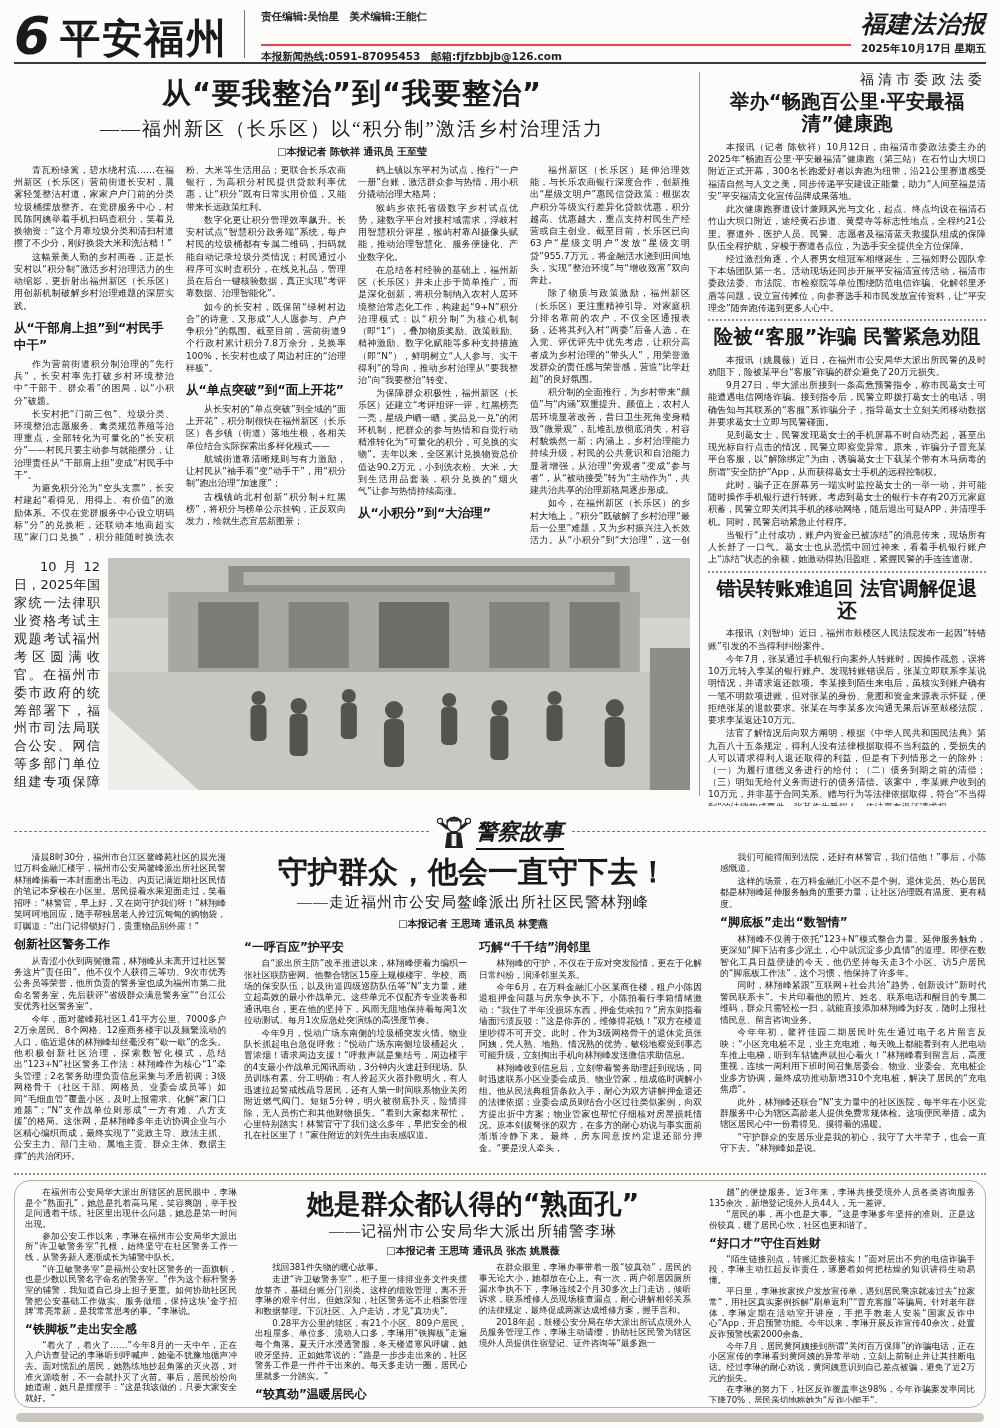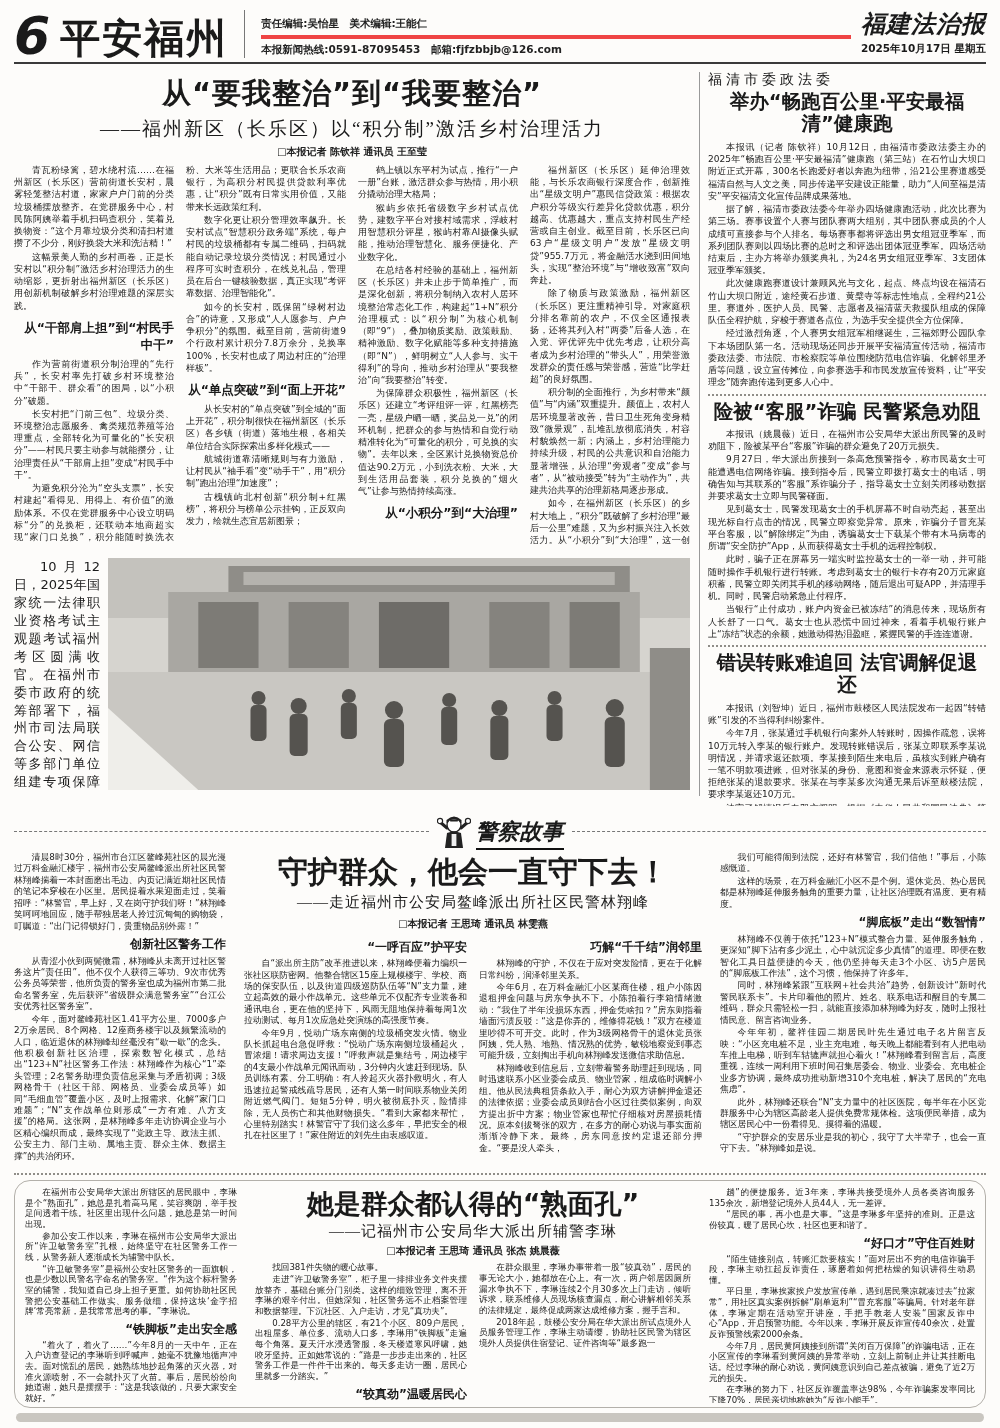--- a/index.html
+++ b/index.html
@@ -4,44 +4,44 @@
 <style>
   html,body{margin:0;padding:0;background:#e8e6e1;}
   .page{position:relative;width:1000px;height:1428px;margin:0 auto;background:#fdfcfa;color:#1a1a1a;
         font-family:"DejaVu Sans","Liberation Sans",sans-serif;overflow:hidden;box-sizing:border-box;padding:6px 14px 0;}
   
   .hdr{display:flex;align-items:flex-end;gap:10px;height:52px;border-bottom:2px solid #3a3a3a;padding-bottom:4px;}
   .pageno{font-size:52px;font-weight:900;line-height:.85;font-style:italic;}
   .section-title{font-size:40px;font-weight:900;letter-spacing:2px;line-height:.95;font-family:"Liberation Serif",serif;}
   .hdr-div{width:1px;align-self:stretch;background:#777;margin:4px 6px 0;}
   .ed-block{flex:1;font-size:10.5px;font-weight:bold;color:#222;align-self:center;margin-top:10px;}
-  .ed-block .l1{padding-bottom:4px;border-bottom:4px solid #ef4444;margin-bottom:4px;}
+  .ed-block .l1{padding-bottom:20px;border-bottom:2px solid #ef4444;margin-bottom:4px;}
   .masthead{display:flex;flex-direction:column;align-items:flex-end;gap:2px;padding-bottom:2px;}
   .masthead .brand{font-family:"Liberation Serif",serif;font-weight:bold;font-style:italic;font-size:24px;letter-spacing:1px;}
   .masthead .date{font-size:10.5px;font-weight:bold;}
   
   .para{margin:0 0 1px;text-indent:2em;text-align:justify;}
-  .sub-head{text-align:right;font-weight:900;font-size:12.5px;margin:7px 0 5px;break-inside:avoid;}
+  .sub-head{text-align:left;font-weight:900;font-size:12.5px;margin:7px 0 5px;break-inside:avoid;}
   .byline{text-align:center;font-size:10px;font-weight:bold;color:#222;margin:3px 0 5px;}
   .dotted{border-top:2px dotted #8f8d88;margin:5px 0;}
   
   .main-band{display:flex;margin-top:4px;height:738px;}
   .main-left{width:676px;overflow:hidden;}
   .vr{width:1px;background:#999;margin:4px 8px 10px 9px;}
   .main-right{flex:1;overflow:hidden;font-size:9px;line-height:1.36;}
   .headline-1{text-align:center;font-size:29px;font-weight:900;letter-spacing:1px;margin:6px 0 2px;}
   .subtitle-1{text-align:center;font-size:19px;font-family:"Liberation Serif",serif;letter-spacing:2px;margin:2px 0;}
   .col4{column-count:4;column-gap:12px;height:386px;column-fill:auto;overflow:hidden;font-size:9px;line-height:1.36;margin-top:3px;}
   
   .photo-row{display:flex;gap:8px;margin-top:8px;height:232px;}
   .photo-caption{width:86px;font-size:13px;line-height:1.38;text-align:justify;overflow:hidden;display:flex;flex-direction:column;}
   .photo-caption .cred{font-weight:bold;text-align:center;margin-top:4px;text-indent:0;}
   .photo-box{flex:1;background:#cfcdc8;position:relative;overflow:hidden;}
   
-  .kicker{text-align:left;font-family:"Liberation Serif",serif;font-size:14px;letter-spacing:4px;margin:2px 0;}
+  .kicker{text-align:right;font-family:"Liberation Serif",serif;font-size:14px;letter-spacing:4px;margin:2px 0;}
   .r-headline{text-align:center;font-weight:900;font-size:19.5px;line-height:1.15;margin:2px 0 5px;}
   
   .badge-row{display:flex;align-items:center;margin:6px 0 2px;}
   .badge-line{flex:1;border-top:1px dashed #777;}
   .badge{display:flex;align-items:flex-end;gap:5px;padding:0 8px;}
   .badge-text{font-size:22px;font-weight:900;font-style:italic;font-family:"Liberation Serif",serif;border-bottom:2px solid #111;padding-bottom:1px;}
   
   .feature{display:flex;gap:18px;height:316px;overflow:hidden;margin-top:2px;font-size:8.8px;line-height:1.3;}
   .f-col{overflow:hidden;}
   .f-left{width:212px;}
@@ -92,21 +92,21 @@
           <p class="para">长安村把“门前三包”、垃圾分类、环境整治志愿服务、禽类规范养殖等治理重点，全部转化为可量化的“长安积分”——村民只要主动参与就能攒分，让治理责任从“干部肩上担”变成“村民手中干”。</p>
           <p class="para">为避免积分沦为“空头支票”，长安村建起“看得见、用得上、有价值”的激励体系。不仅在党群服务中心设立明码标“分”的兑换柜，还联动本地商超实现“家门口兑换”，积分能随时换洗衣粉、大米等生活用品；更联合长乐农商银行，为高积分村民提供贷款利率优惠，让“积分”既有日常实用价值，又能带来长远政策红利。</p>
           <p class="para">数字化更让积分管理效率飙升。长安村试点“智慧积分政务端”系统，每户村民的垃圾桶都有专属二维码，扫码就能自动记录垃圾分类情况；村民通过小程序可实时查积分，在线兑礼品，管理员在后台一键核验数据，真正实现“考评靠数据、治理智能化”。</p>
           <p class="para">如今的长安村，既保留“绿树村边合”的诗意，又形成“人人愿参与、户户争积分”的氛围。截至目前，营前街道9个行政村累计积分7.8万余分，兑换率100%，长安村也成了周边村庄的“治理样板”。</p>
           <h4 class="sub-head">从“单点突破”到“面上开花”</h4>
           <p class="para">从长安村的“单点突破”到全域的“面上开花”，积分制很快在福州新区（长乐区）各乡镇（街道）落地生根，各相关单位结合实际探索出多样化模式——</p>
           <p class="para">航城街道靠清晰规则与有力激励，让村民从“袖手看”变“动手干”，用“积分制”跑出治理“加速度”；</p>
           <p class="para">古槐镇屿北村创新“积分制+红黑榜”，将积分与榜单公示挂钩，正反双向发力，绘就生态宜居新图景；</p>
           <p class="para">鹤上镇以东平村为试点，推行“一户一册”台账，激活群众参与热情，用小积分撬动治理大格局；</p>
           <p class="para">猴屿乡依托省级数字乡村试点优势，建数字平台对接村域需求，浮岐村用智慧积分评星，猴屿村靠AI摄像头赋能，推动治理智慧化、服务便捷化、产业数字化。</p>
-          <p class="para">在总结各村经验的基础上，福州新区（长乐区）并未止步于简单推广，而是深化创新，将积分制纳入农村人居环境整治常态化工作，构建起“1+N”积分治理模式：以“积分制”为核心机制（即“9”），叠加物质奖励、政策鼓励、精神激励、数字化赋能等多种支持措施（即“N”），鲜明树立“人人参与、实干得利”的导向，推动乡村治理从“要我整治”向“我要整治”转变。</p>
+          <p class="para">在总结各村经验的基础上，福州新区（长乐区）并未止步于简单推广，而是深化创新，将积分制纳入农村人居环境整治常态化工作，构建起“9+N”积分治理模式：以“积分制”为核心机制（即“1”），叠加物质奖励、政策鼓励、精神激励、数字化赋能等多种支持措施（即“N”），鲜明树立“人人参与、实干得利”的导向，推动乡村治理从“要我整治”向“我要整治”转变。</p>
           <p class="para">为保障群众积极性，福州新区（长乐区）还建立“考评组评一评，红黑榜亮一亮，星级户晒一晒，奖品兑一兑”的闭环机制，把群众的参与热情和自觉行动精准转化为“可量化的积分，可兑换的实物”。去年以来，全区累计兑换物资总价值达90.2万元，小到洗衣粉、大米，大到生活用品套装，积分兑换的“烟火气”让参与热情持续高涨。</p>
           <h4 class="sub-head">从“小积分”到“大治理”</h4>
           <p class="para">福州新区（长乐区）延伸治理效能，与长乐农商银行深度合作，创新推出“星级文明户”惠民信贷政策：根据农户积分等级实行差异化贷款优惠，积分越高、优惠越大，重点支持村民生产经营或自主创业。截至目前，长乐区已向63户“星级文明户”发放“星级文明贷”955.7万元，将金融活水浇到田间地头，实现“整治环境”与“增收致富”双向奔赴。</p>
           <p class="para">除了物质与政策激励，福州新区（长乐区）更注重精神引导。对家庭积分排名靠前的农户，不仅全区通报表扬，还将其列入村“两委”后备人选，在入党、评优评先中优先考虑，让积分高者成为乡村治理的“带头人”，用荣誉激发群众的责任感与荣誉感，营造“比学赶超”的良好氛围。</p>
           <p class="para">积分制的全面推行，为乡村带来“颜值”与“内涵”双重提升。颜值上，农村人居环境显著改善，昔日卫生死角变身精致“微景观”，乱堆乱放彻底消失，村容村貌焕然一新；内涵上，乡村治理能力持续升级，村民的公共意识和自治能力显著增强，从治理“旁观者”变成“参与者”，从“被动接受”转为“主动作为”，共建共治共享的治理新格局逐步形成。</p>
           <p class="para">如今，在福州新区（长乐区）的乡村大地上，“积分”既破解了乡村治理“最后一公里”难题，又为乡村振兴注入长效活力。从“小积分”到“大治理”，这一创新实践正以扎实成效，让村民获得感更足、乡村发展后劲更强，也为推进乡村振兴提供了可复制、可推广的鲜活经验。</p>
         </div>
 
       <div class="photo-row">
         <div class="photo-caption">
@@ -155,21 +155,20 @@
     </div>
 
     <div class="vr"></div>
 
     <div class="main-right">
       <div>
         <div class="kicker">福清市委政法委</div>
         <div class="r-headline">举办“畅跑百公里·平安最福清”健康跑</div>
         <div>
             <p class="para">本报讯（记者 陈钦祥）10月12日，由福清市委政法委主办的2025年“畅跑百公里·平安最福清”健康跑（第三站）在石竹山大坝口附近正式开幕，300名长跑爱好者以奔跑为纽带，沿21公里赛道感受福清自然与人文之美，同步传递平安建设正能量，助力“人间至福是清安”平安福清文化宣传品牌成果落地。</p>
-            <p class="para">据了解，福清市委政法委今年举办四场健康跑活动，此次比赛为第三场。赛事设置个人赛与团队赛两大组别，其中团队赛成员的个人成绩可直接参与个人排名。每场赛事都将评选出男女组冠亚季军，而系列团队赛则以四场比赛的总时之和评选出团体冠亚季军。四场活动结束后，主办方将举办颁奖典礼，为24名男女组冠亚季军、3支团体冠亚季军颁奖。</p>
             <p class="para">此次健康跑赛道设计兼顾风光与文化，起点、终点均设在福清石竹山大坝口附近，途经黄石步道、黄檗寺等标志性地点，全程约21公里。赛道外，医护人员、民警、志愿者及福清蓝天救援队组成的保障队伍全程护航，穿梭于赛道各点位，为选手安全提供全方位保障。</p>
             <p class="para">经过激烈角逐，个人赛男女组冠军相继诞生，三福郊野公园队拿下本场团队第一名。活动现场还同步开展平安福清宣传活动，福清市委政法委、市法院、市检察院等单位围绕防范电信诈骗、化解邻里矛盾等问题，设立宣传摊位，向参赛选手和市民发放宣传资料，让“平安理念”随奔跑传递到更多人心中。</p>
           </div>
       </div>
       <div class="dotted"></div>
       <div>
         <div class="r-headline">险被“客服”诈骗 民警紧急劝阻</div>
         <div>
             <p class="para">本报讯（姚晨薇）近日，在福州市公安局华大派出所民警的及时劝阻下，险被某平台“客服”诈骗的群众避免了20万元损失。</p>
             <p class="para">9月27日，华大派出所接到一条高危预警指令，称市民葛女士可能遭遇电信网络诈骗。接到指令后，民警立即拨打葛女士的电话，明确告知与其联系的“客服”系诈骗分子，指导葛女士立刻关闭移动数据并要求葛女士立即与民警碰面。</p>

